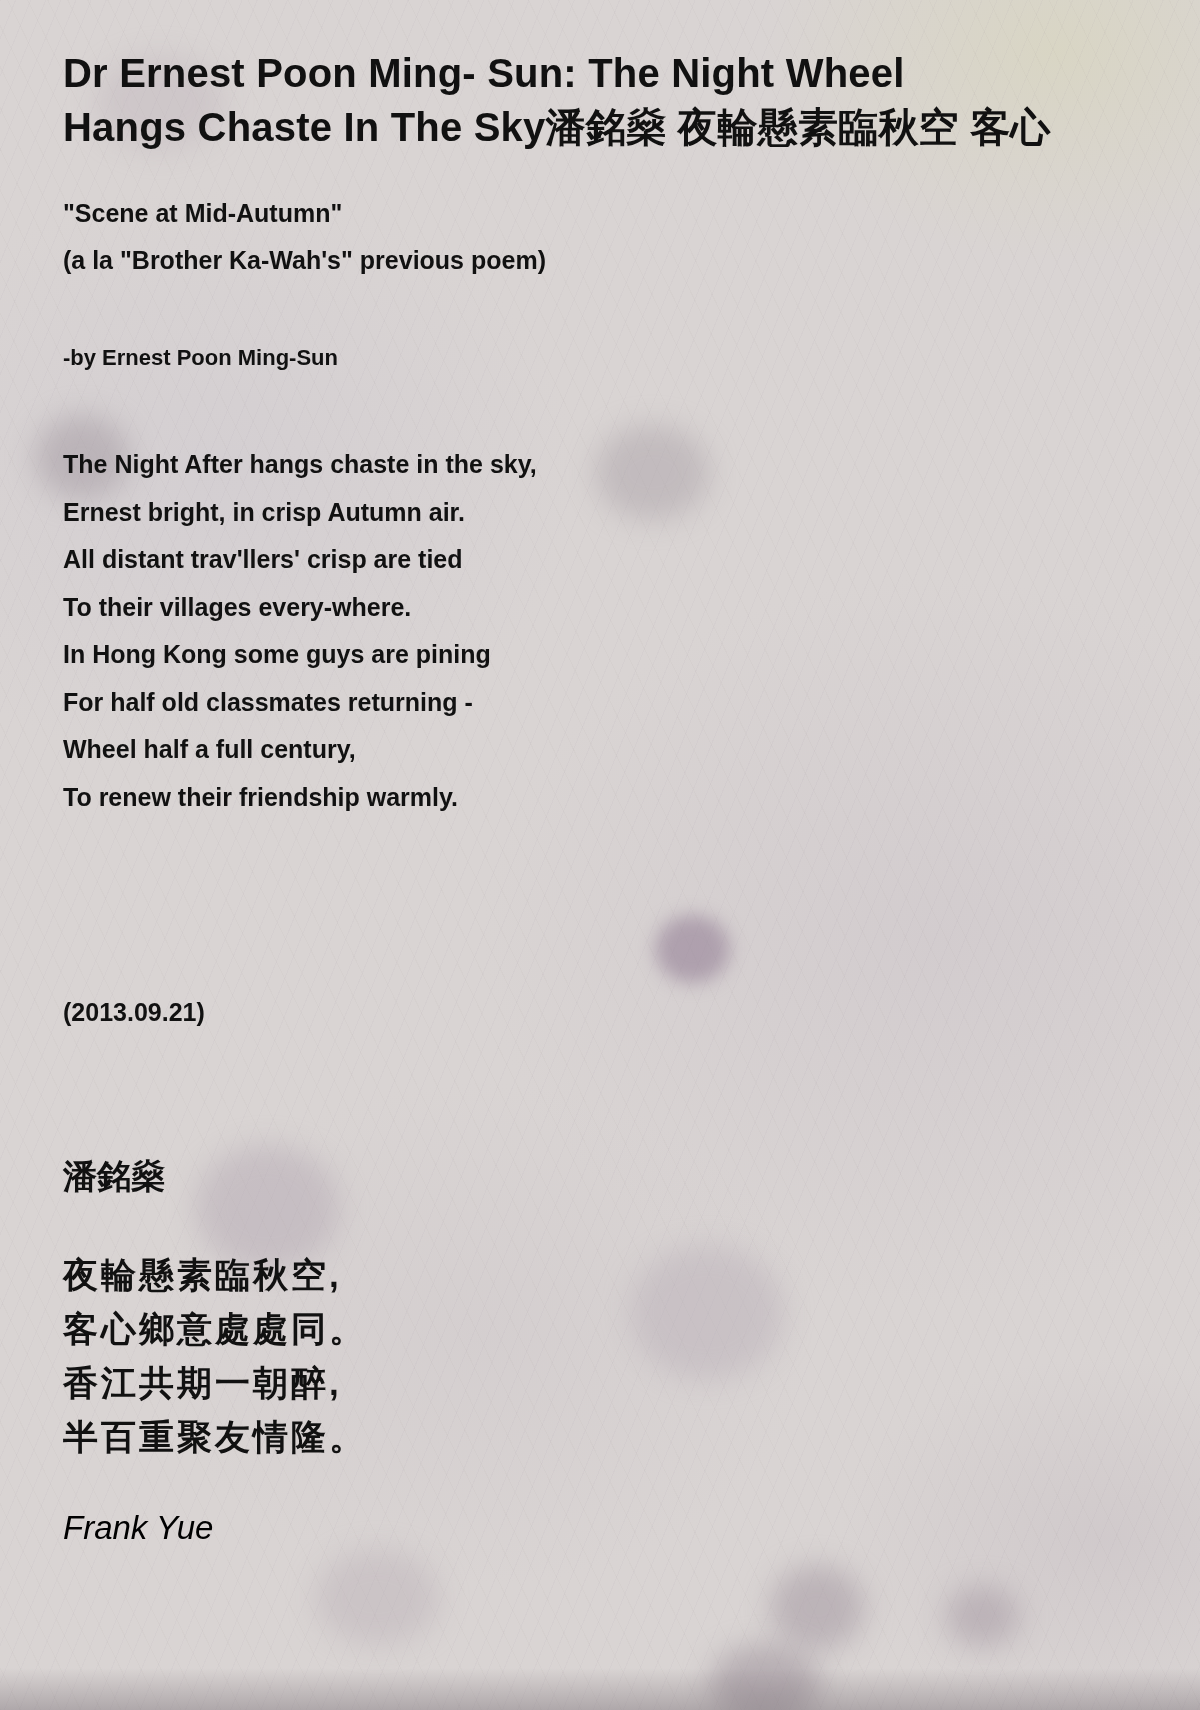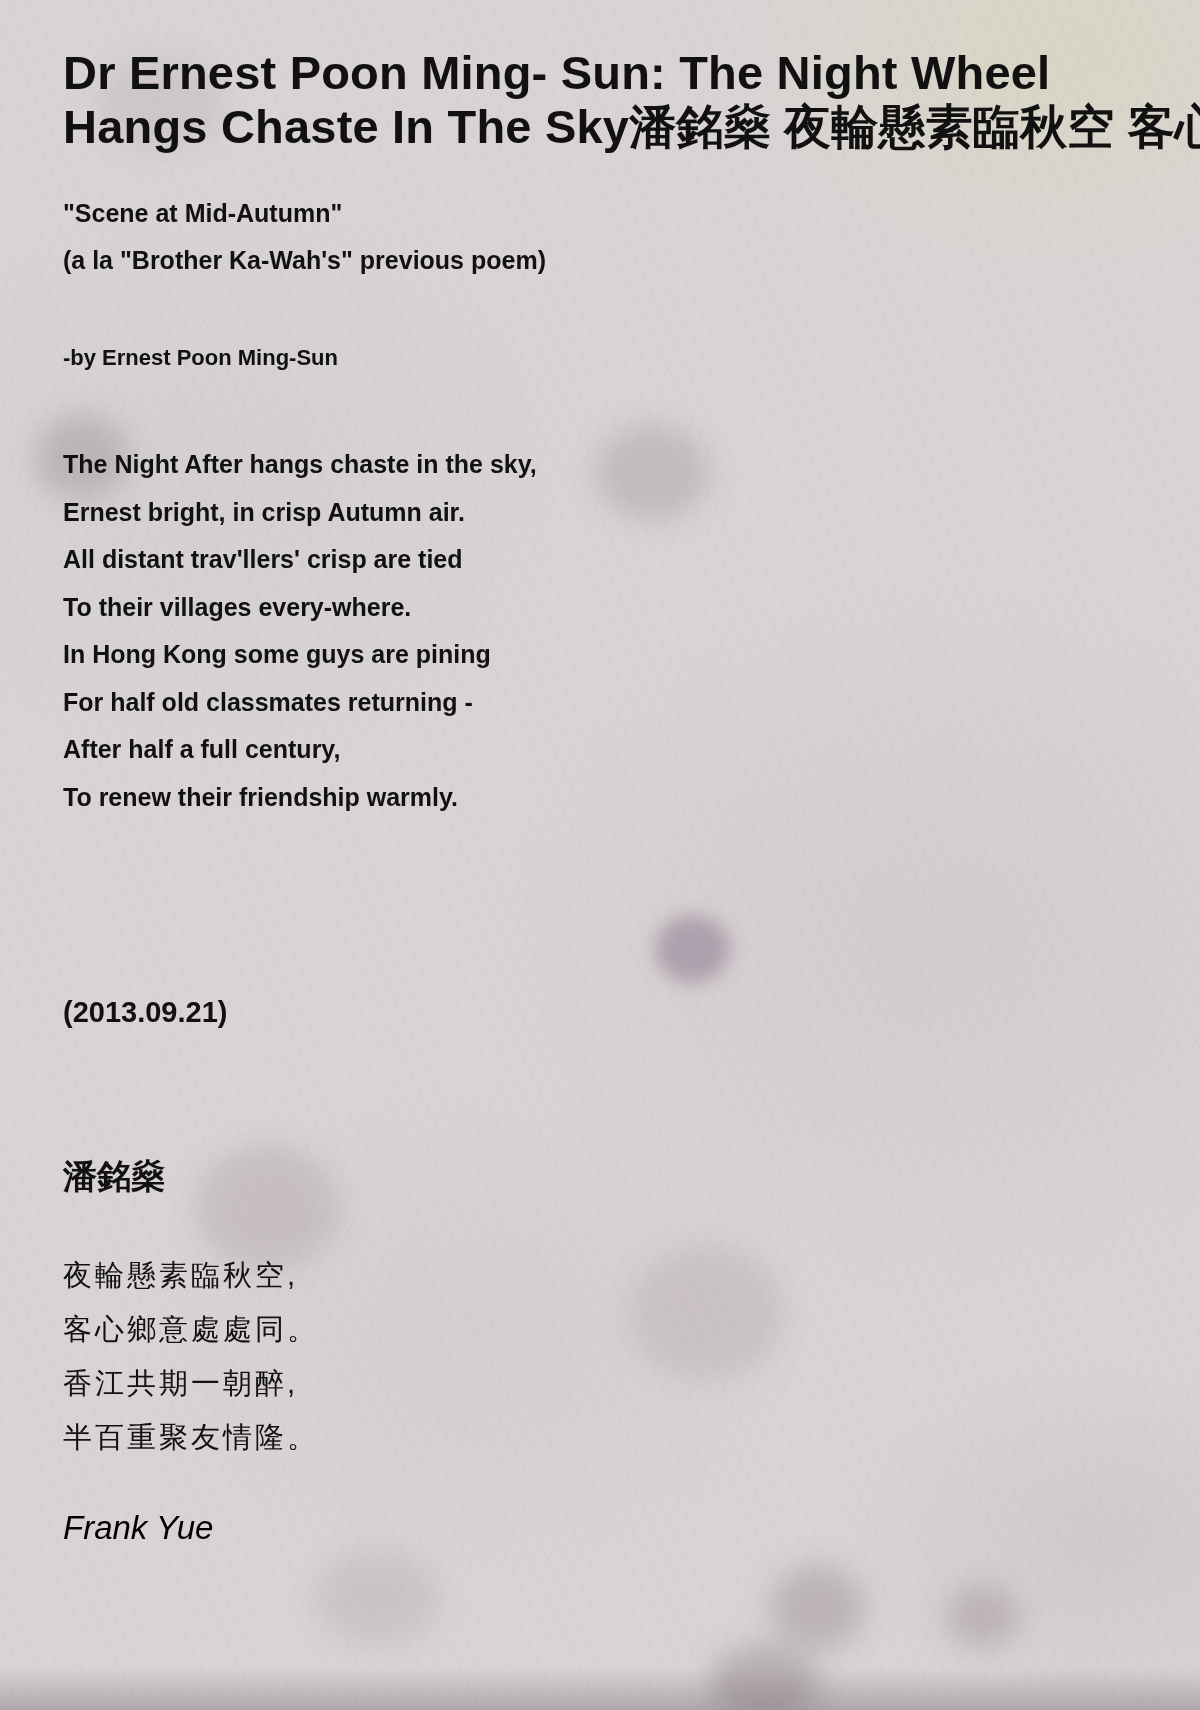--- a/index.html
+++ b/index.html
@@ -40,21 +40,21 @@
     pointer-events: none;
   }
   .content {
     position: absolute;
     top: 0; left: 0;
     width: 1200px;
     padding: 46px 0 0 63px;
     box-sizing: border-box;
   }
   .title {
-    font-size: 47px;
+    font-size: 40px;
     font-weight: bold;
     line-height: 54px;
     white-space: nowrap;
     overflow: hidden;
     width: 1137px;
     letter-spacing: 0.2px;
   }
   .subtitle-block {
     margin-top: 36px;
     font-size: 25px;
@@ -68,34 +68,34 @@
     line-height: 47px;
   }
   .poem-en {
     margin-top: 60px;
     font-size: 25px;
     font-weight: bold;
     line-height: 47.5px;
   }
   .date-line {
     margin-top: 168px;
-    font-size: 29px;
+    font-size: 25px;
     font-weight: bold;
     line-height: 47px;
   }
   .cn-title-block {
     margin-top: 112px;
     font-size: 34px;
     font-weight: bold;
     line-height: 56px;
   }
   .poem-cn {
     margin-top: 44px;
-    font-size: 29px;
-    font-weight: normal;
+    font-size: 35px;
+    font-weight: bold;
     line-height: 54px;
     letter-spacing: 3px;
   }
   .signature {
     margin-top: 40px;
     font-size: 33px;
     font-style: italic;
     font-weight: normal;
     color: #000000;
     line-height: 48px;
@@ -134,21 +134,21 @@
     <div>-by Ernest Poon Ming-Sun</div>
   </div>
 
   <div class="poem-en">
     <div>The Night After hangs chaste in the sky,</div>
     <div>Ernest bright, in crisp Autumn air.</div>
     <div>All distant trav'llers' crisp are tied</div>
     <div>To their villages every-where.</div>
     <div>In Hong Kong some guys are pining</div>
     <div>For half old classmates returning -</div>
-    <div>After half a full century,</div>
+    <div>Wheel half a full century,</div>
     <div>To renew their friendship warmly.</div>
   </div>
 
   <div class="date-line">(2013.09.21)</div>
 
   <div class="cn-title-block">
     <div>潘銘燊</div>
   </div>
 
   <div class="poem-cn">

